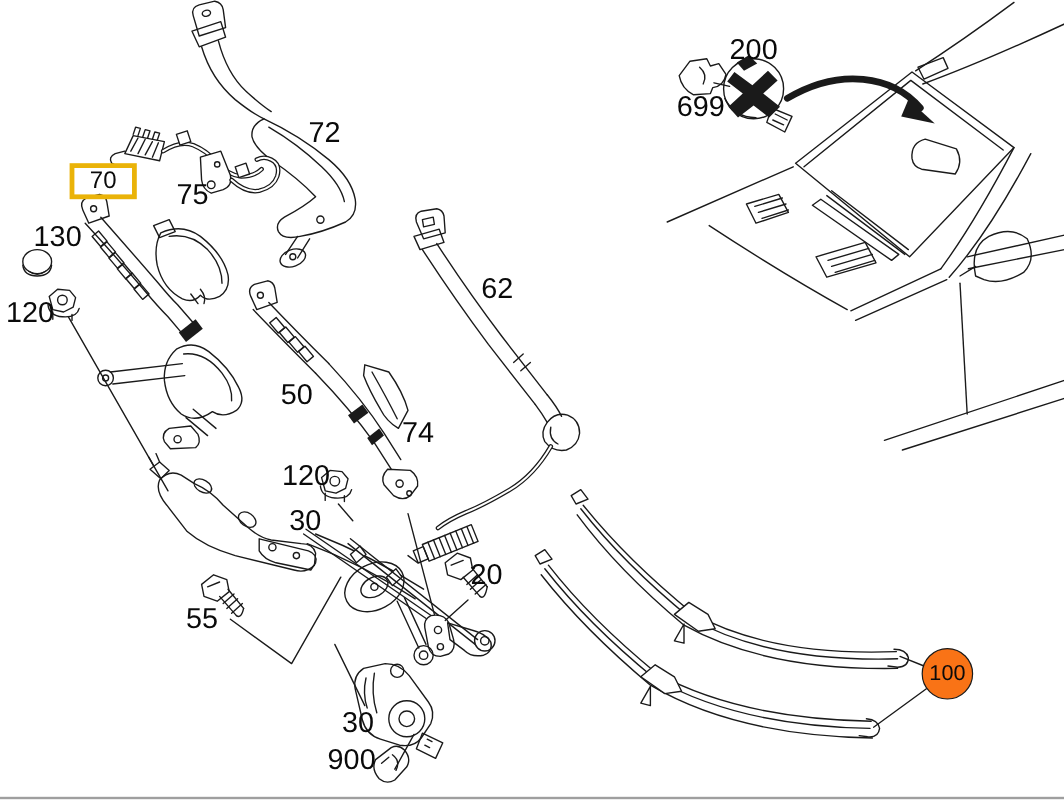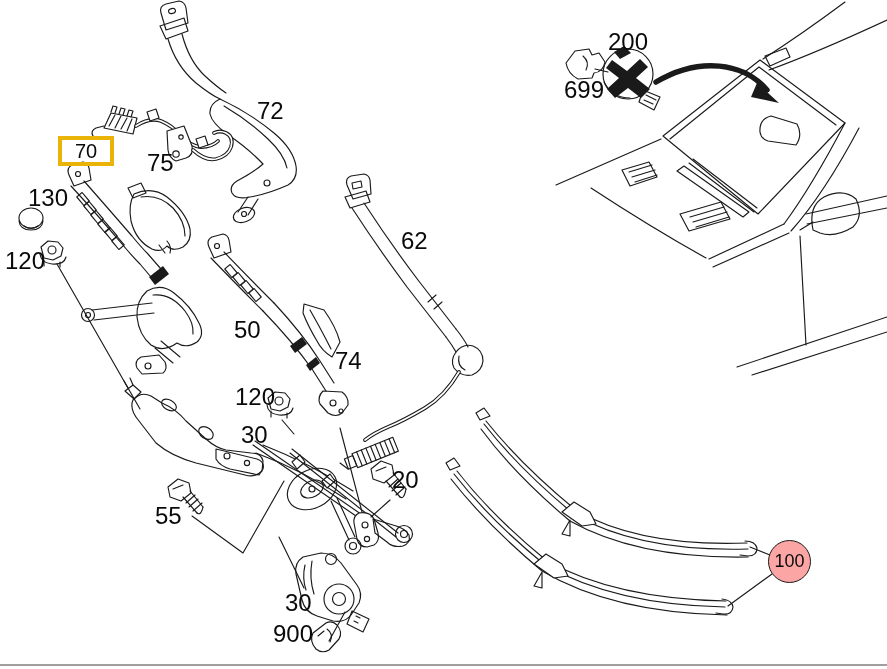--- a/index.html
+++ b/index.html
@@ -11,21 +11,21 @@
   .art .fill{fill:#1a1a1a;stroke:none;}
   .art .wfill{fill:#ffffff;}
   .art .tube{stroke-width:3.8;}
   .art .tubein{stroke:#ffffff;stroke-width:1.7;}
   .art .thick{stroke-width:5.5;}
   .lbl{position:absolute;font-size:24px;color:#0a0a0a;white-space:nowrap;line-height:1;cursor:pointer;}
   .hl-box{position:absolute;left:58px;top:136px;width:48px;height:22px;border:4px solid #eab308;
           display:flex;align-items:center;justify-content:center;font-size:20px;color:#0a0a0a;cursor:pointer;}
   .circle-lbl{position:absolute;left:768px;top:540px;width:41px;height:41px;border:1.6px solid #1a1a1a;
           border-radius:50%;display:flex;align-items:center;justify-content:center;
-          font-size:18px;color:#0a0a0a;background:#fca5a5;cursor:pointer;}
+          font-size:18px;color:#0a0a0a;background:#f97316;cursor:pointer;}
   .divider{position:absolute;left:0;top:664px;width:887px;height:2px;background:#9f9f9f;}
 </style>
 </head>
 <body>
 
 <div class="stage">
 
 <svg class="art" width="887" height="669" viewBox="0 0 887 669">
 
   <g>

